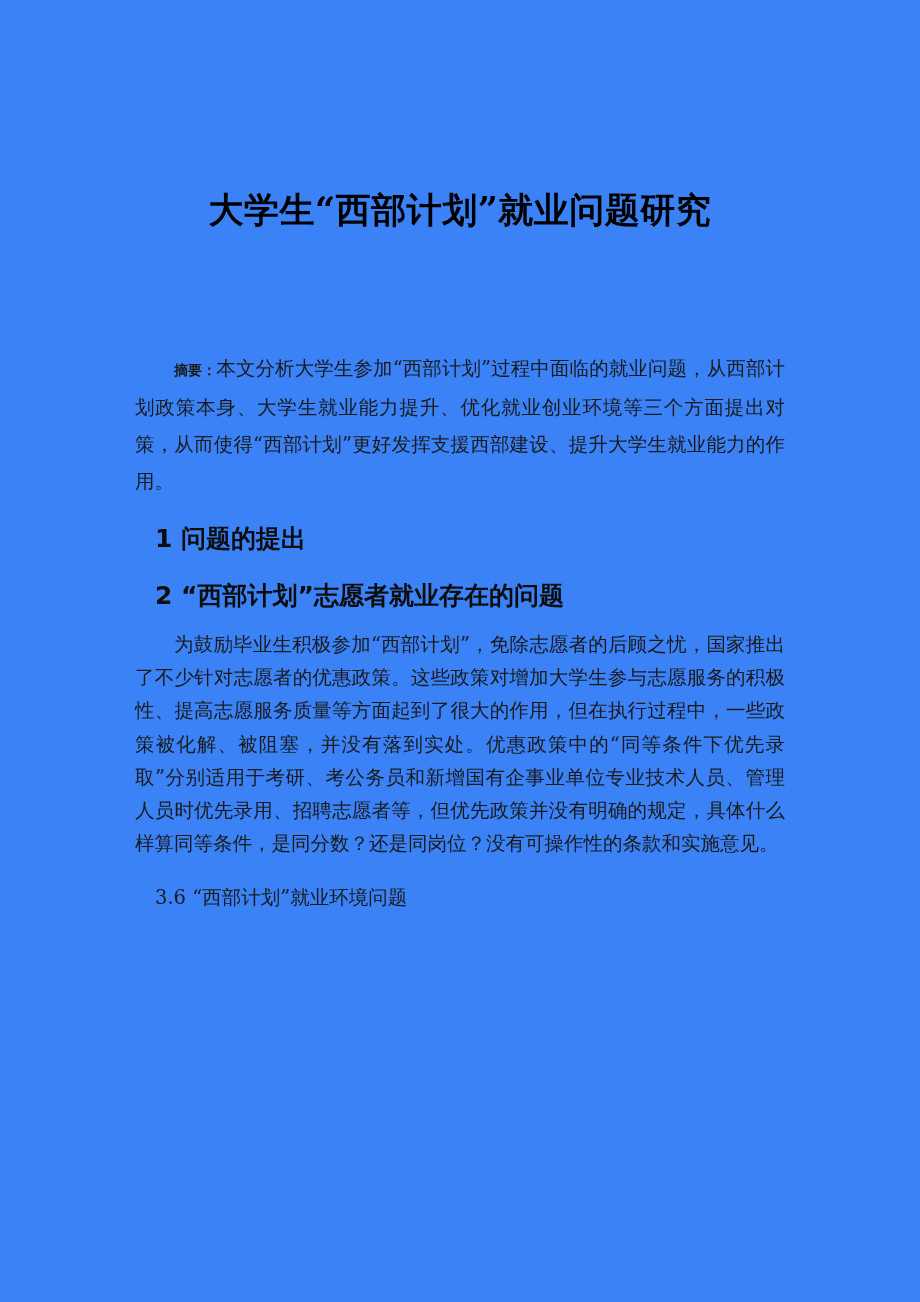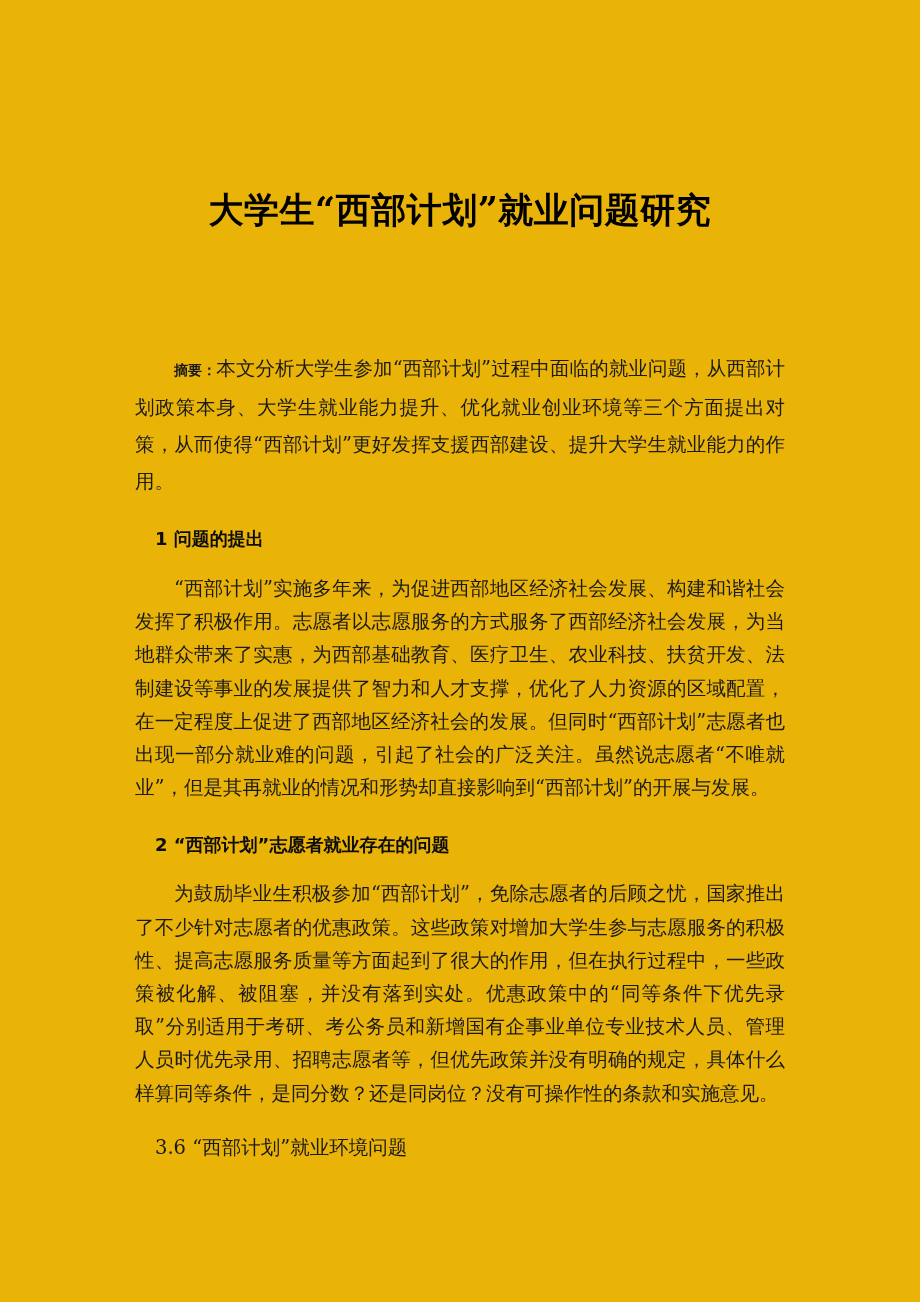--- a/index.html
+++ b/index.html
@@ -4,21 +4,21 @@
 <style>
   html, body {
     margin: 0;
     padding: 0;
     background: #ffffff;
   }
   .page {
     position: relative;
     width: 920px;
     height: 1302px;
-    background: #eab308;
+    background: #3b82f6;
     overflow: hidden;
     box-sizing: border-box;
   }
   .content {
     position: absolute;
     left: 135px;
     top: 0;
     width: 650px;
   }
 
@@ -60,21 +60,21 @@
   .lbl-bold {
     font-weight: bold;
     font-family: Liberation Sans, sans-serif;
     font-size: 14px;
   }
 
   
   .h1 {
     font-family: "DejaVu Sans", "Liberation Sans", sans-serif;
     font-weight: bold;
-    font-size: 18px;
+    font-size: 25px;
     line-height: 33px;
     color: #0d0d0d;
     text-indent: 20px;
     margin: 0;
   }
   .h1.sp-a { padding-top: 22px; }
   .h1.sp-b { padding-top: 24px; }
 
   .h2 {
     font-family: "DejaVu Serif", "Liberation Serif", serif;
@@ -107,21 +107,20 @@
 <div class="page">
   <div class="content">
 
     <h1 class="doc-title">大学生“西部计划”就业问题研究</h1>
 
     <p class="abstract"><span class="lbl-bold">摘要：</span><span>本文分析大学生参加“西部计划”过程中面临的就业问题，从西部计划政策本身、大学生就业能力提升、优化就业创业环境等三个方面提出对策，从而使得“西部计划”更好发挥支援西部建设、提升大学生就业能力的作用。</span></p>
 
 
     <h2 class="h1 sp-a">1  问题的提出</h2>
 
-    <p class="para">“西部计划”实施多年来，为促进西部地区经济社会发展、构建和谐社会发挥了积极作用。志愿者以志愿服务的方式服务了西部经济社会发展，为当地群众带来了实惠，为西部基础教育、医疗卫生、农业科技、扶贫开发、法制建设等事业的发展提供了智力和人才支撑，优化了人力资源的区域配置，在一定程度上促进了西部地区经济社会的发展。但同时“西部计划”志愿者也出现一部分就业难的问题，引起了社会的广泛关注。虽然说志愿者“不唯就业”，但是其再就业的情况和形势却直接影响到“西部计划”的开展与发展。</p>
 
     <h2 class="h1 sp-b">2  “西部计划”志愿者就业存在的问题</h2>
 
 
     <p class="para tight">为鼓励毕业生积极参加“西部计划”，免除志愿者的后顾之忧，国家推出了不少针对志愿者的优惠政策。这些政策对增加大学生参与志愿服务的积极性、提高志愿服务质量等方面起到了很大的作用，但在执行过程中，一些政策被化解、被阻塞，并没有落到实处。优惠政策中的“同等条件下优先录取”分别适用于考研、考公务员和新增国有企事业单位专业技术人员、管理人员时优先录用、招聘志愿者等，但优先政策并没有明确的规定，具体什么样算同等条件，是同分数？还是同岗位？没有可操作性的条款和实施意见。</p>
 
     <h3 class="h2">3.6  “西部计划”就业环境问题</h3>
 
   </div>
 </div>

